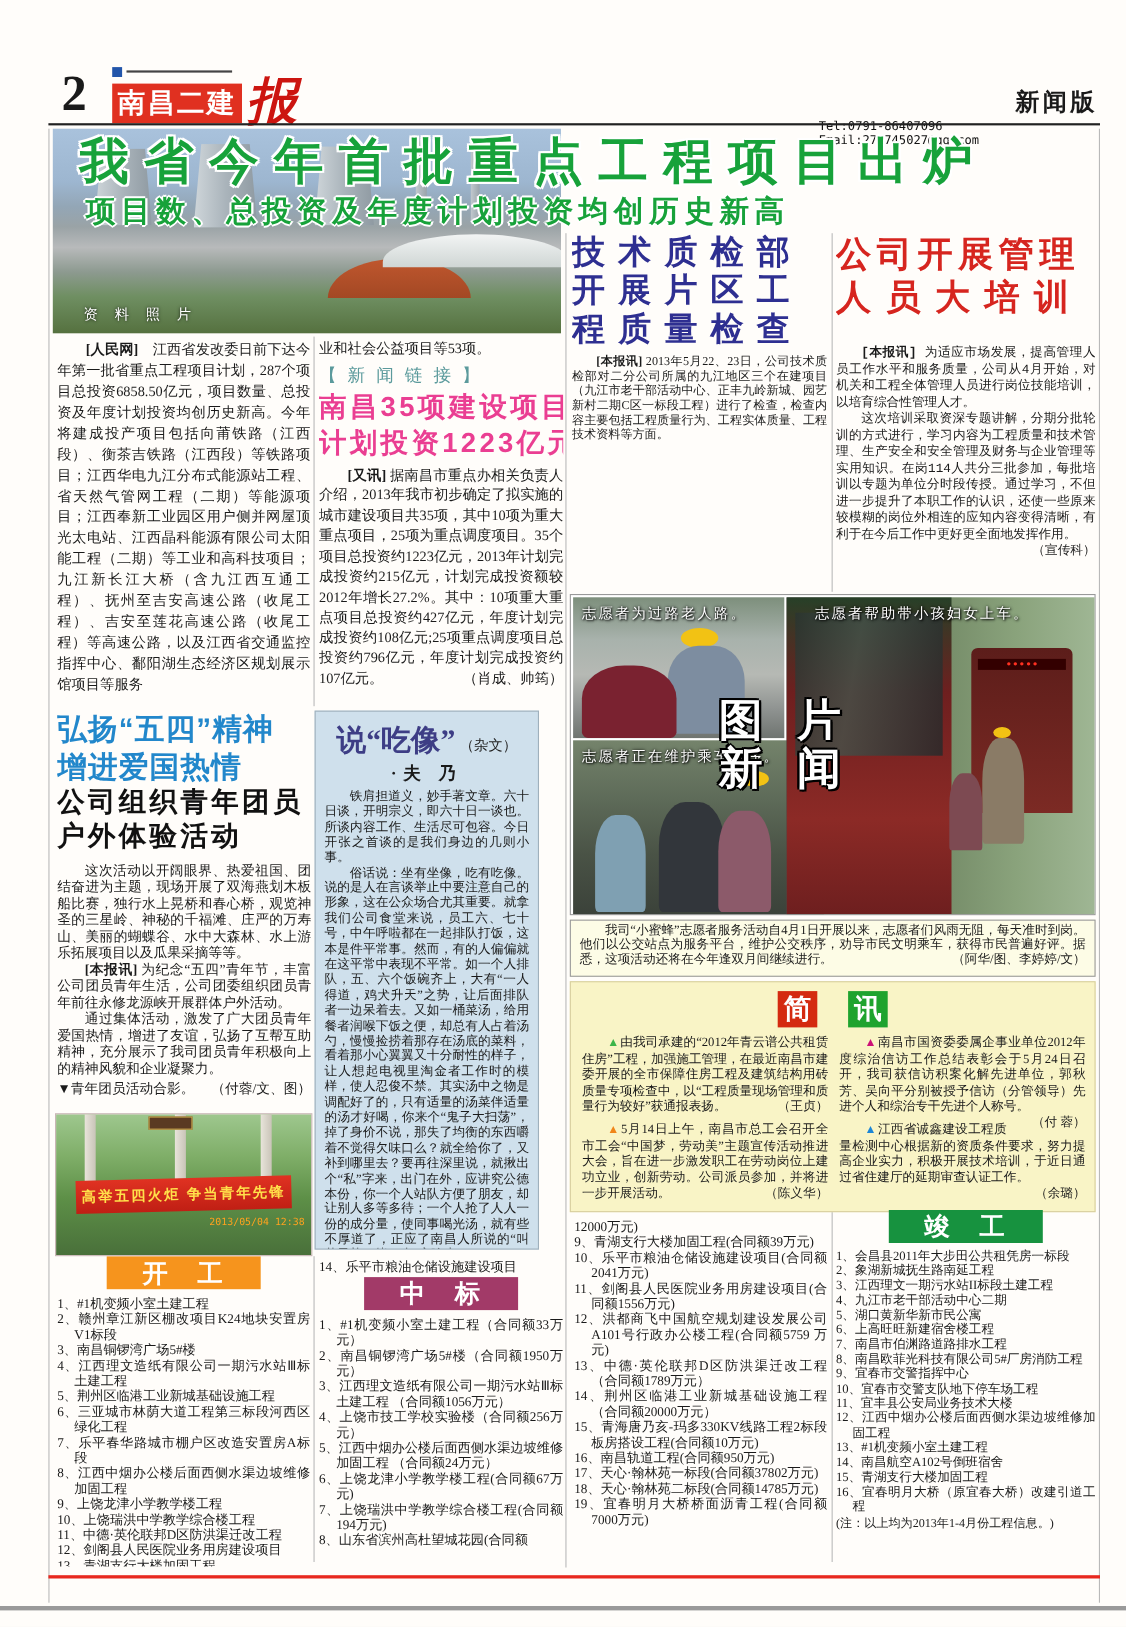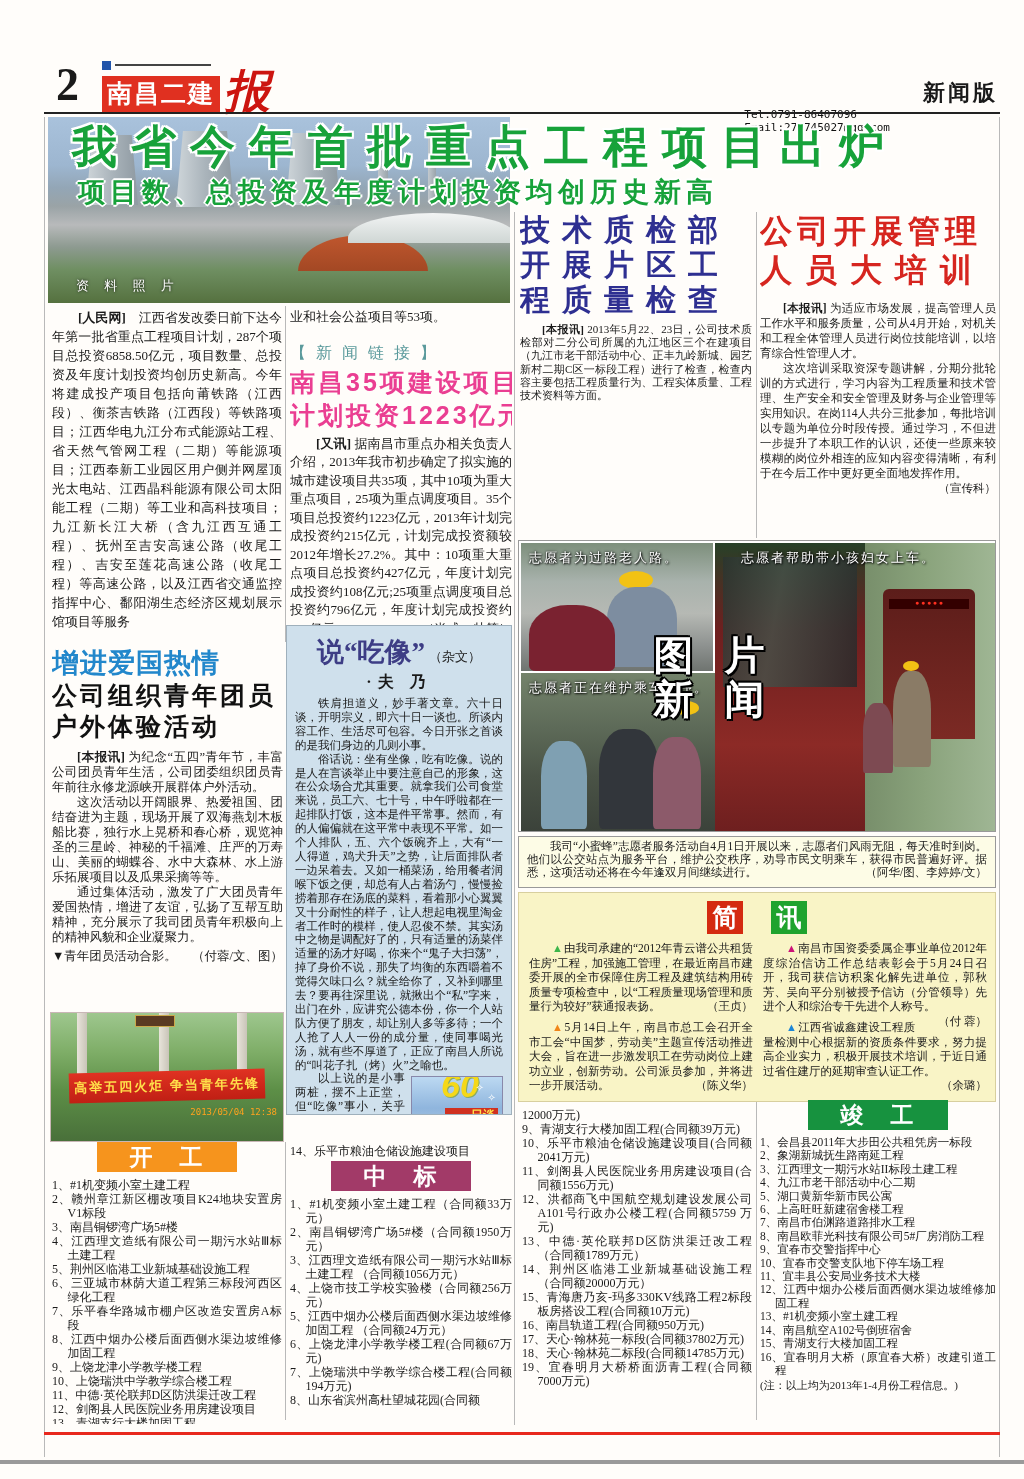--- a/index.html
+++ b/index.html
@@ -38,31 +38,31 @@
 
   
   .btxt { text-align:justify; }
   .btxt p { text-indent:2em; }
   .btxt p.noindent { text-indent:0; }
   .tag { font-weight:bold; }
   .byline { float:right; }
 
   .c1a { font-size:13px; line-height:19px; }
   .c2a { font-size:13px; line-height:18.5px; }
-  .link-tag { color:#5b9a9c; font-size:16px; letter-spacing:3px; margin:16px 0 2px; }
+  .link-tag { color:#5b9a9c; font-size:16px; letter-spacing:3px; margin:4px 0 2px; }
   .h-pink { color:#ea3e92; font-family:"Liberation Sans",sans-serif; font-weight:bold;
             font-size:25px; letter-spacing:3px; line-height:33px; white-space:nowrap; text-align:center; }
 
   .h-blue { color:#2e2f91; font-family:"Liberation Sans",sans-serif; font-weight:bold;
             font-size:30px; line-height:35px; letter-spacing:12px; white-space:nowrap; }
   .c3body { font-size:11px; line-height:13.2px; margin-top:6px; }
   .h-red  { color:#d6251f; font-family:"Liberation Sans",sans-serif; font-weight:bold;
             font-size:32px; line-height:39px; letter-spacing:5px; white-space:nowrap; }
   .h-red .l2 { letter-spacing:13px; }
-  .c4body { font-size:11.5px; line-height:15px; margin-top:11px; }
+  .c4body { font-size:11.5px; line-height:15px; margin-top:24px;font-family:Liberation Mono, monospace; }
 
   
   .h-youth { color:#2287cb; font-family:"Liberation Sans",sans-serif; font-weight:bold;
              font-size:27px; line-height:34px; letter-spacing:1px; white-space:nowrap; }
   .h-youth-sub { color:#111; font-family:"Liberation Sans",sans-serif; font-weight:bold;
              font-size:25px; line-height:31px; letter-spacing:3px; white-space:nowrap; }
   .youthbody { font-size:12.5px; line-height:15px; margin-top:8px; }
   .youth-capline { font-size:12.5px; margin-top:3px; }
   .youth-photo { background:linear-gradient(180deg,#9ec78e 0%,#7fae68 30%,#5d8f47 60%,#49703a 100%); border:1px solid #c9b6b6; overflow:hidden; }
   .pillar { position:absolute; background:linear-gradient(90deg,#e8e4da,#c9c4b8); }
@@ -212,49 +212,50 @@
       <div>南昌35项建设项目</div>
       <div>计划投资1223亿元</div>
     </div>
     <div class="btxt c2a" style="margin-top:3px;">
       <p><span class="tag">[又讯]</span> <span>据南昌市重点办相关负责人介绍，2013年我市初步确定了拟实施的城市建设项目共35项，其中10项为重大重点项目，25项为重点调度项目。35个项目总投资约1223亿元，2013年计划完成投资约215亿元，计划完成投资额较2012年增长27.2%。其中：10项重大重点项目总投资约427亿元，年度计划完成投资约108亿元;25项重点调度项目总投资约796亿元，年度计划完成投资约107亿元。</span><span class="byline">（肖成、帅筠）</span></p>
     </div>
   </div>
 
   <div class="abs" style="left:52px; top:646px; width:231px; height:364px; overflow:hidden;">
     <div class="h-youth">
+      <div>弘扬“五四”精神</div>
       <div>增进爱国热情</div>
     </div>
     <div class="h-youth-sub">
       <div>公司组织青年团员</div>
       <div>户外体验活动</div>
     </div>
     <div class="btxt youthbody">
+      <p>这次活动以开阔眼界、热爱祖国、团结奋进为主题，现场开展了双海燕划木板船比赛，独行水上晃桥和春心桥，观览神圣的三星岭、神秘的千福滩、庄严的万寿山、美丽的蝴蝶谷、水中大森林、水上游乐拓展项目以及瓜果采摘等等。</p>
       <p><span class="tag">[本报讯]</span> <span>为纪念“五四”青年节，丰富公司团员青年生活，公司团委组织团员青年前往永修龙源峡开展群体户外活动。</span></p>
-      <p>这次活动以开阔眼界、热爱祖国、团结奋进为主题，现场开展了双海燕划木板船比赛，独行水上晃桥和春心桥，观览神圣的三星岭、神秘的千福滩、庄严的万寿山、美丽的蝴蝶谷、水中大森林、水上游乐拓展项目以及瓜果采摘等等。</p>
       <p>通过集体活动，激发了广大团员青年爱国热情，增进了友谊，弘扬了互帮互助精神，充分展示了我司团员青年积极向上的精神风貌和企业凝聚力。</p>
     </div>
     <div class="youth-capline">
       <span>▼青年团员活动合影。</span>
       <span class="byline">（付蓉/文、图）</span>
     </div>
   </div>
 
   <div class="abs youth-photo" style="left:50px; top:1012px; width:234px; height:130px;">
     <div class="pillar" style="left:26px; top:0; width:10px; height:72px;"></div>
     <div class="pillar" style="left:108px; top:0; width:10px; height:66px;"></div>
     <div class="pillar" style="left:186px; top:0; width:10px; height:72px;"></div>
     <div class="plaque" style="left:84px; top:2px; width:40px; height:12px;"></div>
     <div class="red-banner" style="left:18px; top:58px; width:196px; height:30px;">
       <span>高举五四火炬  争当青年先锋</span>
     </div>
     <div class="ts" style="right:6px; bottom:24px;">2013/05/04 12:38</div>
   </div>
 
-  <div class="abs zawen" style="left:286px; top:625px; width:226px; height:490px;">
+  <div class="abs zawen" style="left:286px; top:646px; width:204px; height:490px;">
     <div class="zw-titlerow">
       <span class="zw-title">说“吃像”</span>
       <span class="zw-genre">（杂文）</span>
     </div>
     <div class="zw-author">·夫 乃</div>
     <div class="zw-body">
       <p>铁肩担道义，妙手著文章。六十日谈，开明宗义，即六十日一谈也。所谈内容工作、生活尽可包容。今日开张之首谈的是我们身边的几则小事。</p>
       <p>俗话说：坐有坐像，吃有吃像。说的是人在言谈举止中要注意自己的形象，这在公众场合尤其重要。就拿我们公司食堂来说，员工六、七十号，中午呼啦都在一起排队打饭，这本是件平常事。然而，有的人偏偏就在这平常中表现不平常。如一个人排队，五、六个饭碗齐上，大有“一人得道，鸡犬升天”之势，让后面排队者一边呆着去。又如一桶菜汤，给用餐者润喉下饭之便，却总有人占着汤勺，慢慢捡捞着那存在汤底的菜料，看着那小心翼翼又十分耐性的样子，让人想起电视里淘金者工作时的模样，使人忍俊不禁。其实汤中之物是调配好了的，只有适量的汤菜伴适量的汤才好喝，你来个“鬼子大扫荡”，掉了身价不说，那失了均衡的东西嚼着不觉得欠味口么？就全给你了，又补到哪里去？要再往深里说，就揪出个“私”字来，出门在外，应讲究公德本份，你一个人站队方便了朋友，却让别人多等多待；一个人抢了人人一份的成分量，使同事喝光汤，就有些不厚道了，正应了南昌人所说的“叫花子扎（烤）火”之喻也。</p>
       <p><span class="logo60">
             <span class="sixty">60</span>

